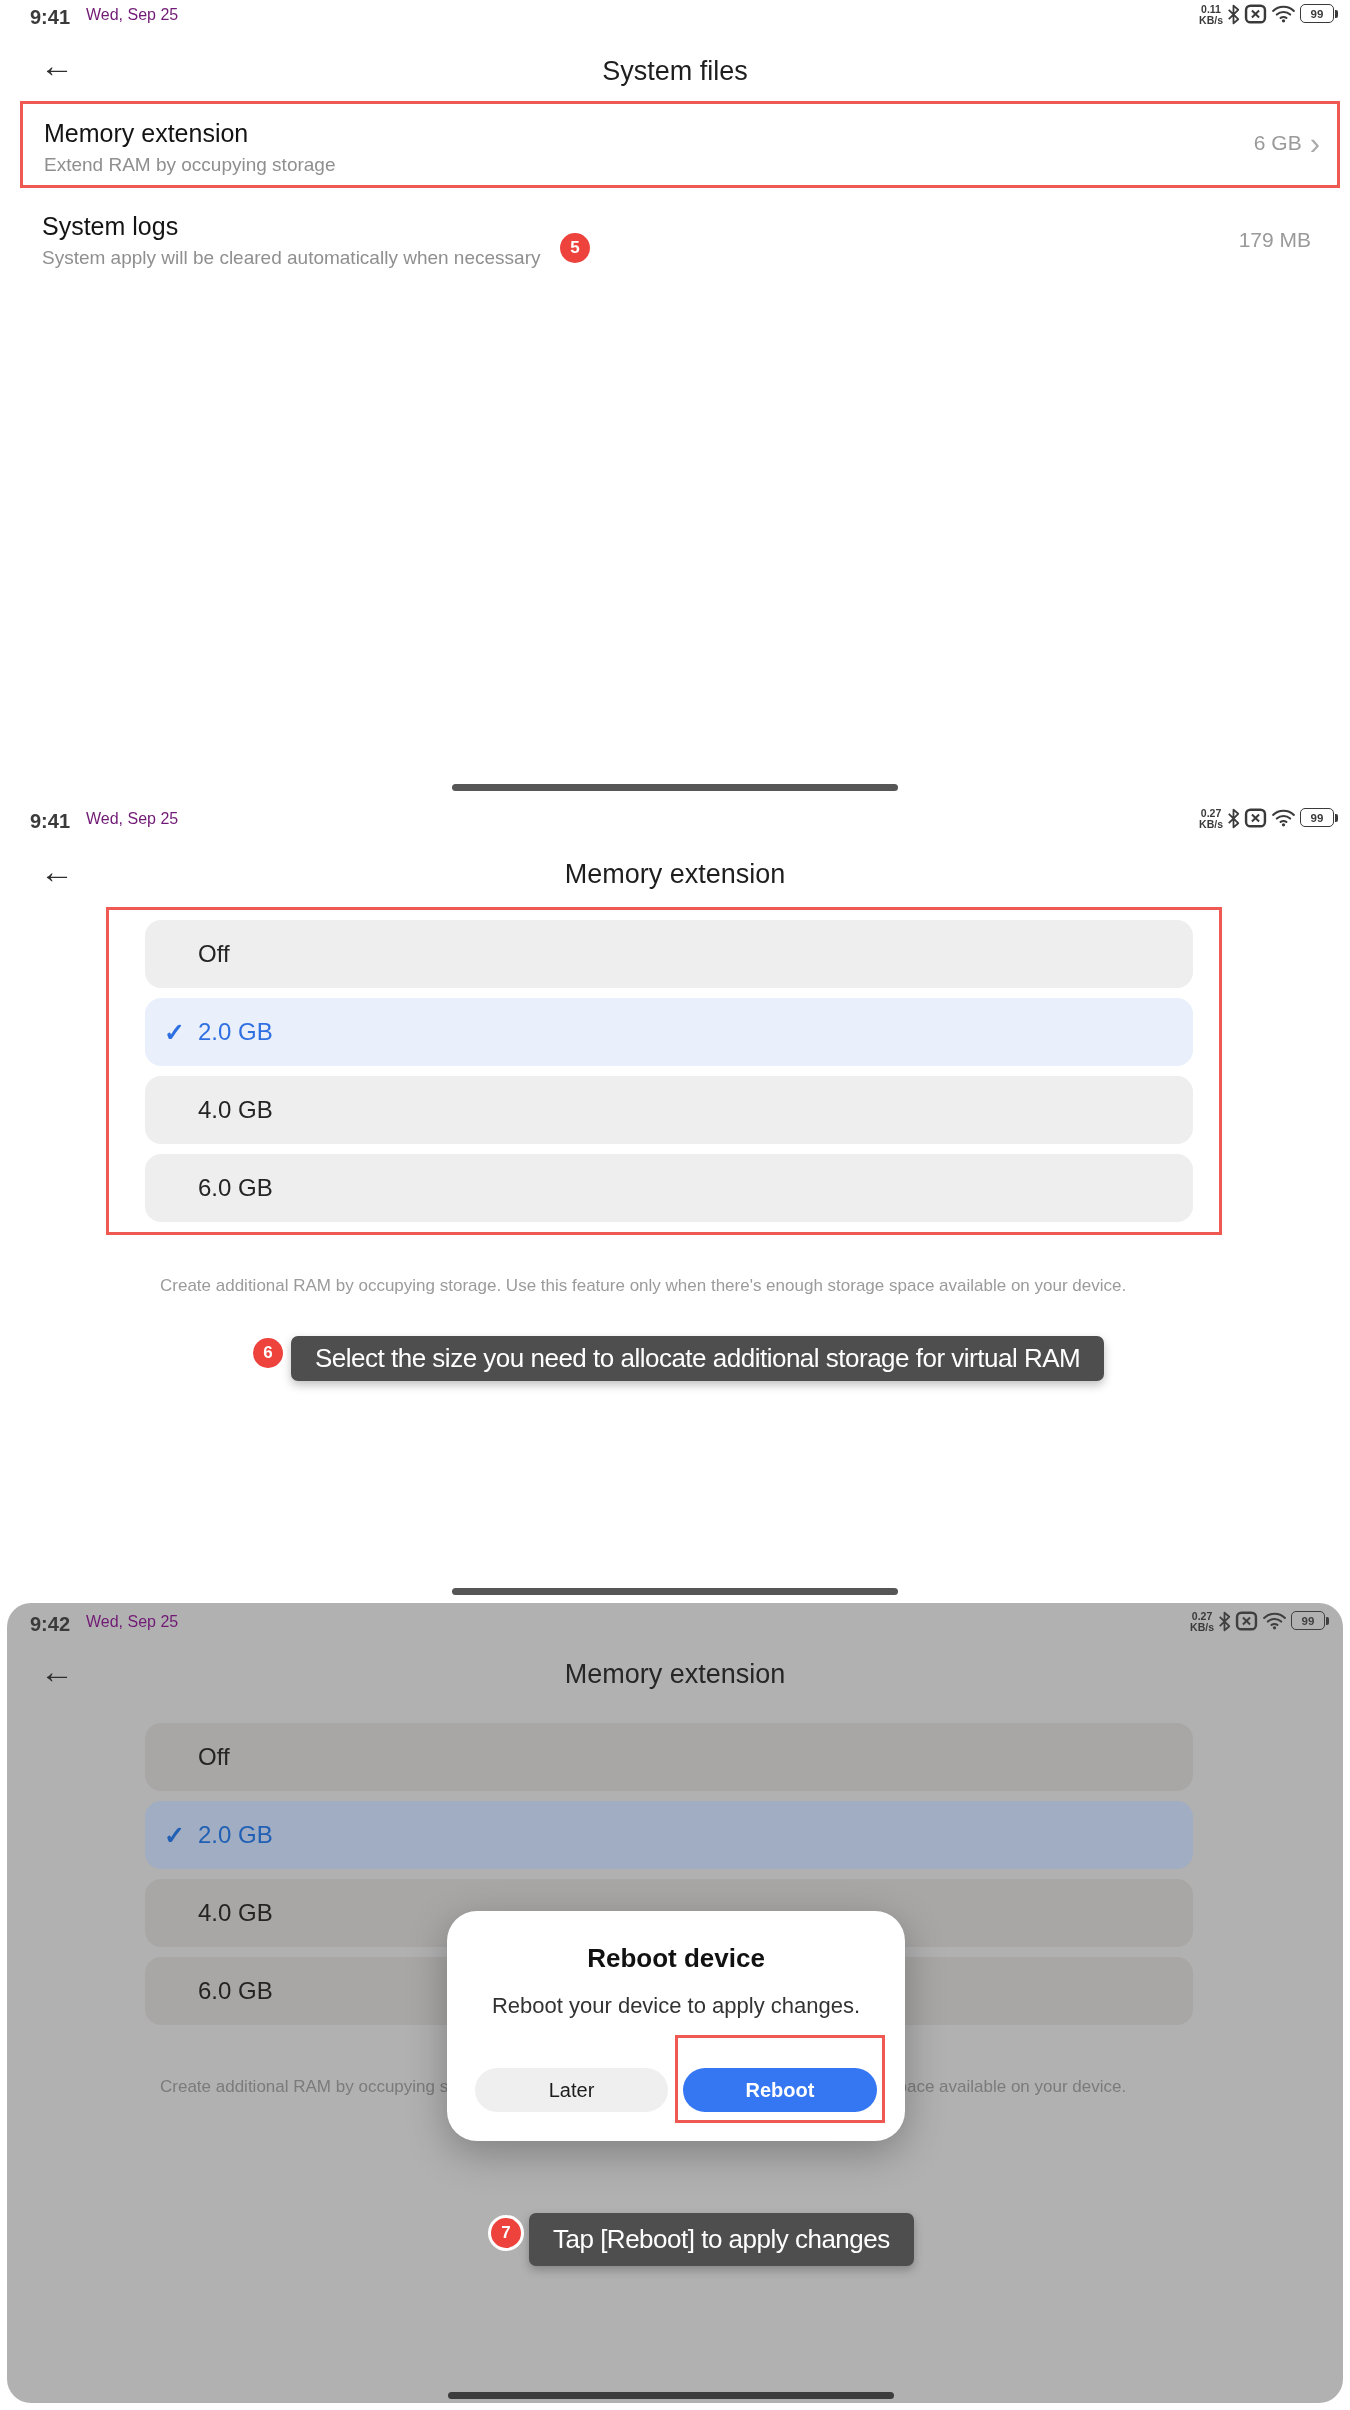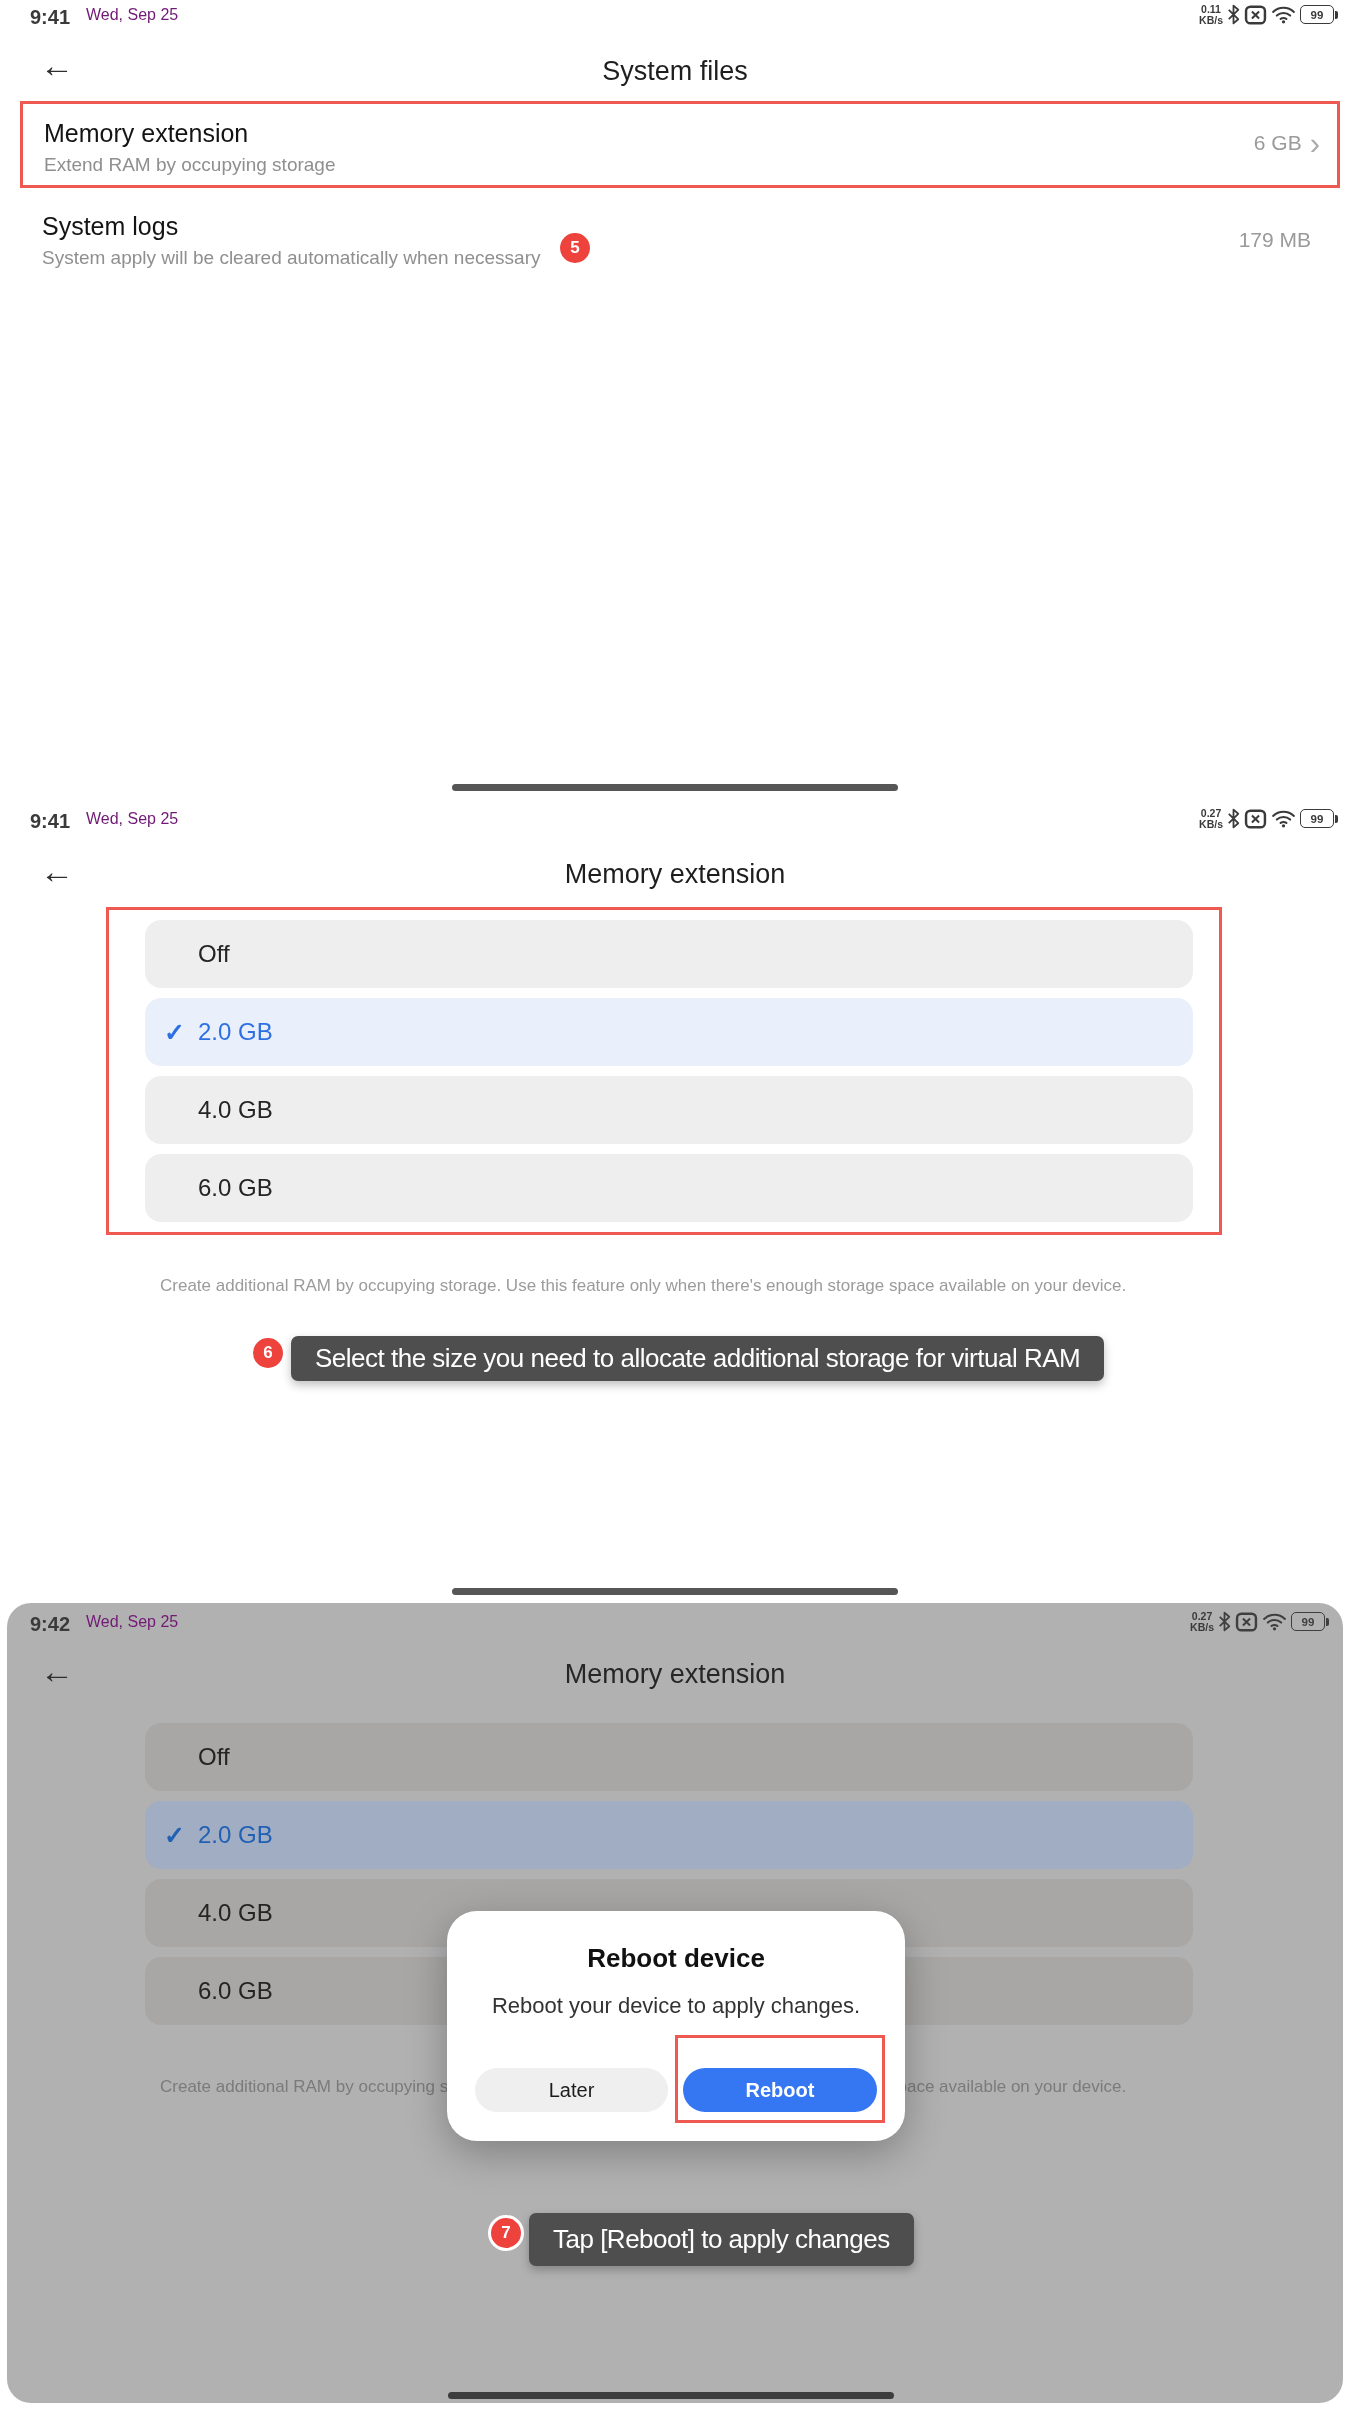--- a/index.html
+++ b/index.html
@@ -6,21 +6,21 @@
   html,body { background:#ffffff; }
   #stage {
     position:relative; width:1350px; height:2410px;
     font-family:"Liberation Sans", sans-serif; background:#ffffff; overflow:hidden;
   }
   .abs { position:absolute; }
 
   
   .st-time { font-size:20px; font-weight:700; color:#3a3a3a; }
   .st-date { font-size:16px; font-weight:400; color:#701a75; }
-  .st-right { display:flex; align-items:center; gap:4px; color:#3a3a3a; }
+  .st-right { display:flex; align-items:flex-start; gap:4px; color:#3a3a3a; }
   .st-speed { font-size:10.5px; line-height:10.5px; font-weight:700; text-align:center; color:#3a3a3a; }
   .battery { position:relative; width:34px; height:19px; border:1.6px solid #3a3a3a; border-radius:5px;
              display:flex; align-items:center; justify-content:center; font-size:11.5px; font-weight:600; color:#3a3a3a; }
   .battery-nub { position:absolute; right:-4.5px; top:5px; width:3px; height:8px; background:#3a3a3a; border-radius:0 2px 2px 0; }
 
   
   .back-arrow { font-size:34px; color:#2e2e2e; line-height:34px; cursor:pointer; }
   .screen-title { width:100%; text-align:center; font-size:27px; font-weight:500; color:#1e1e1e; }
 
   

